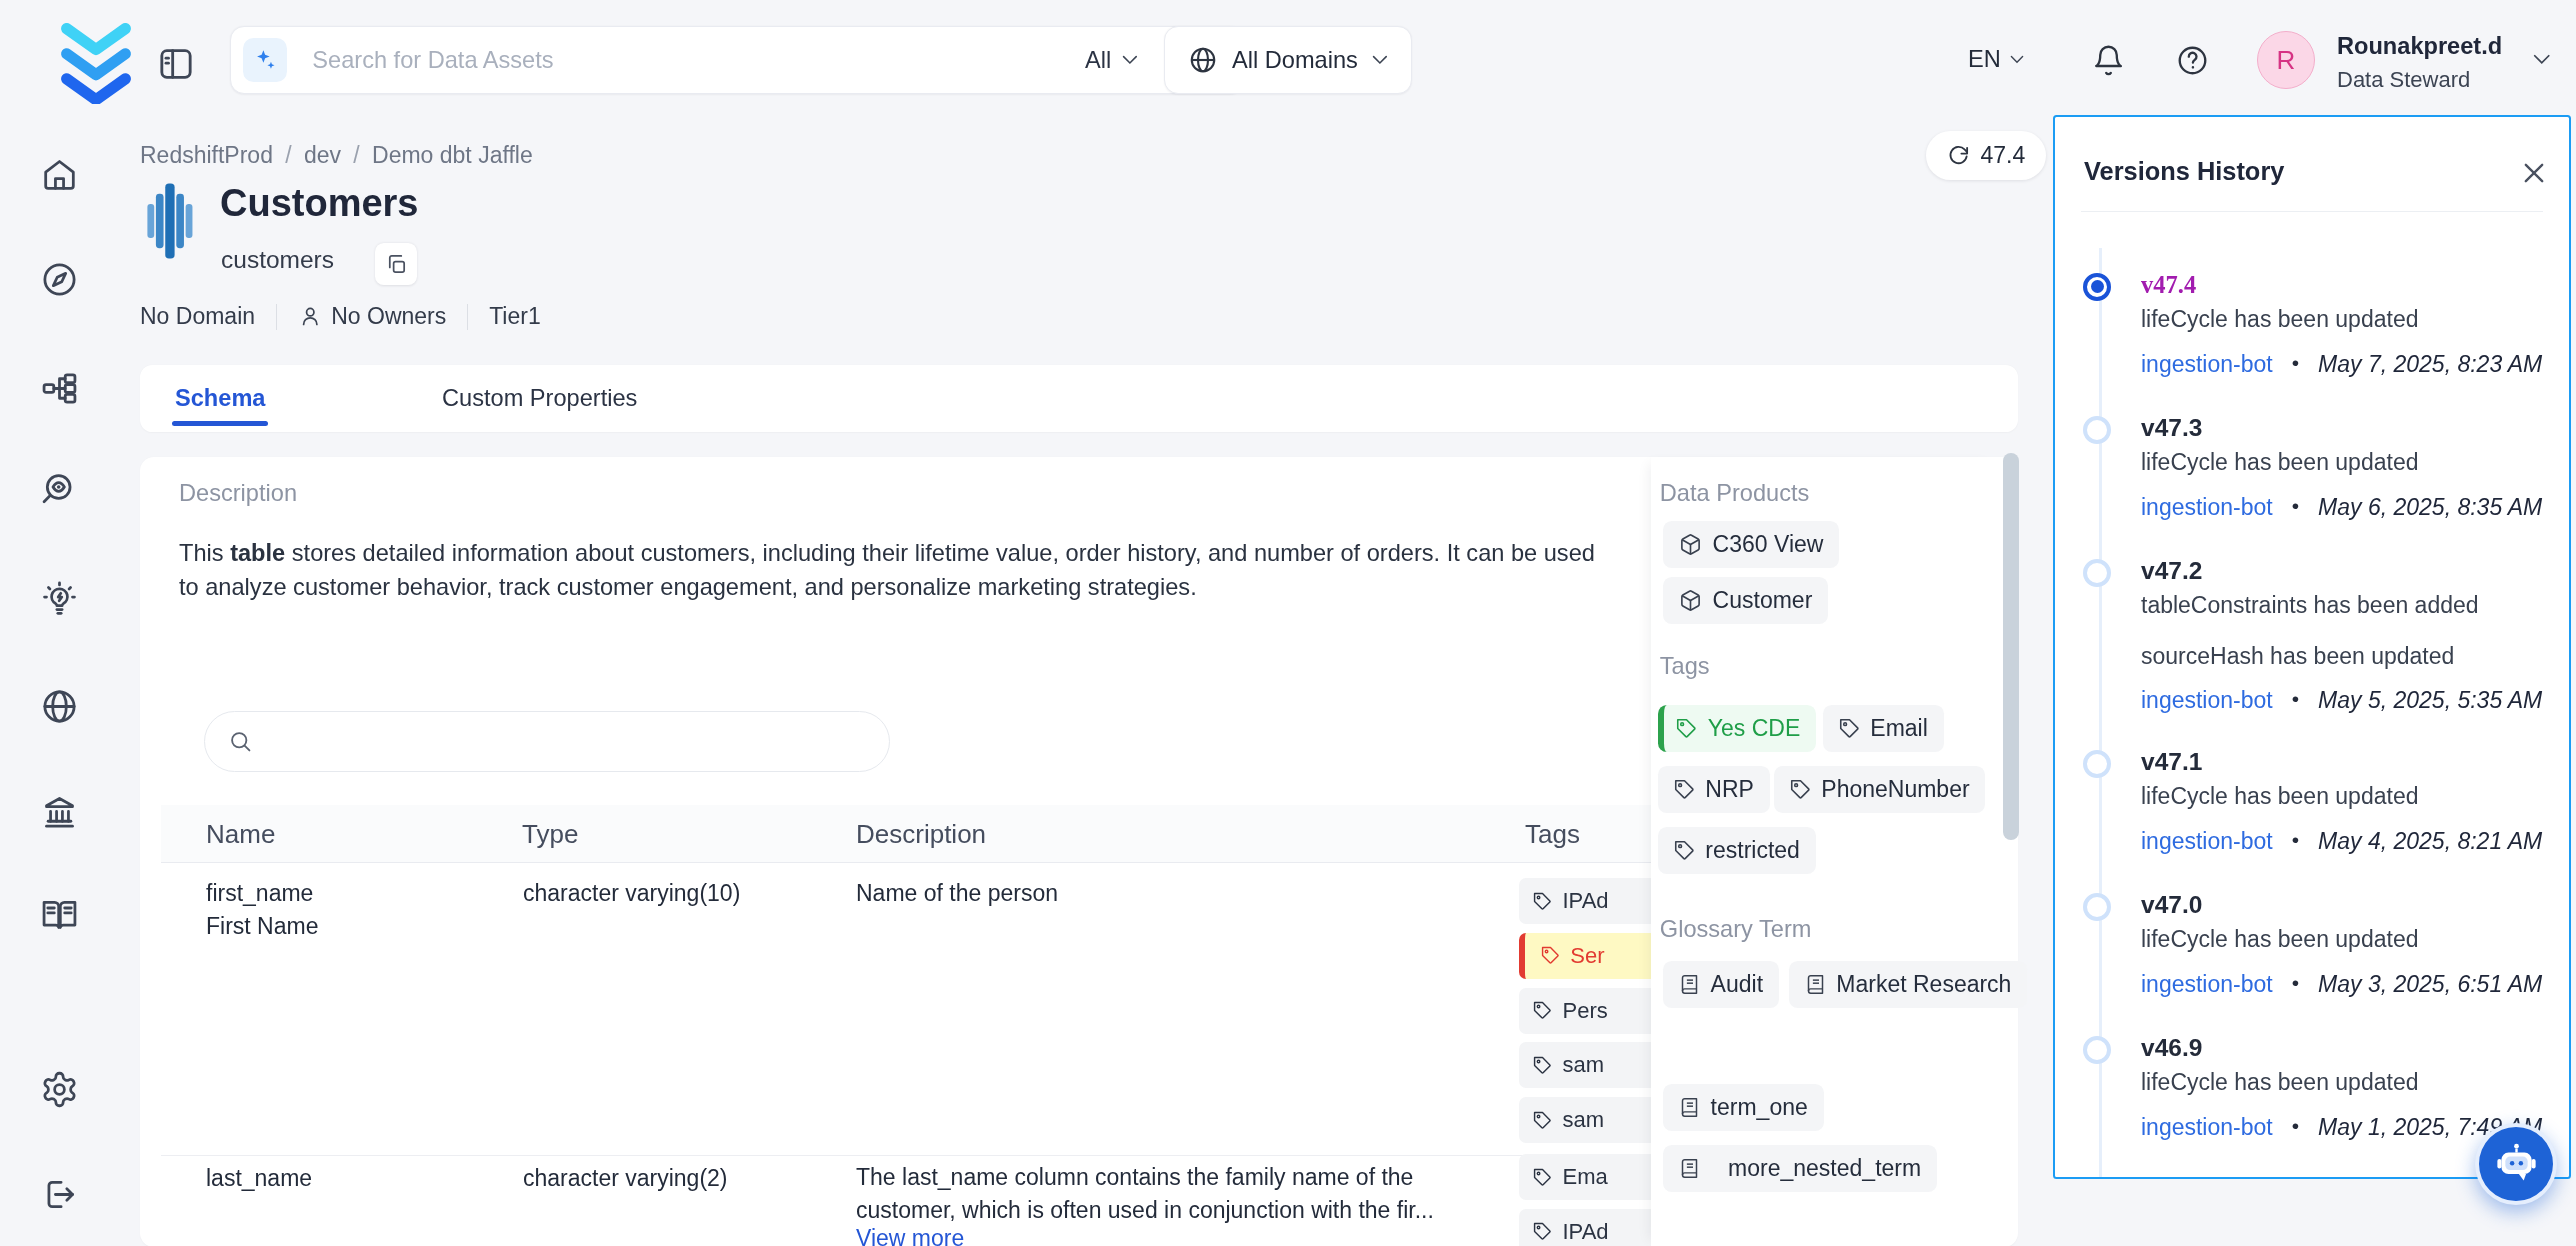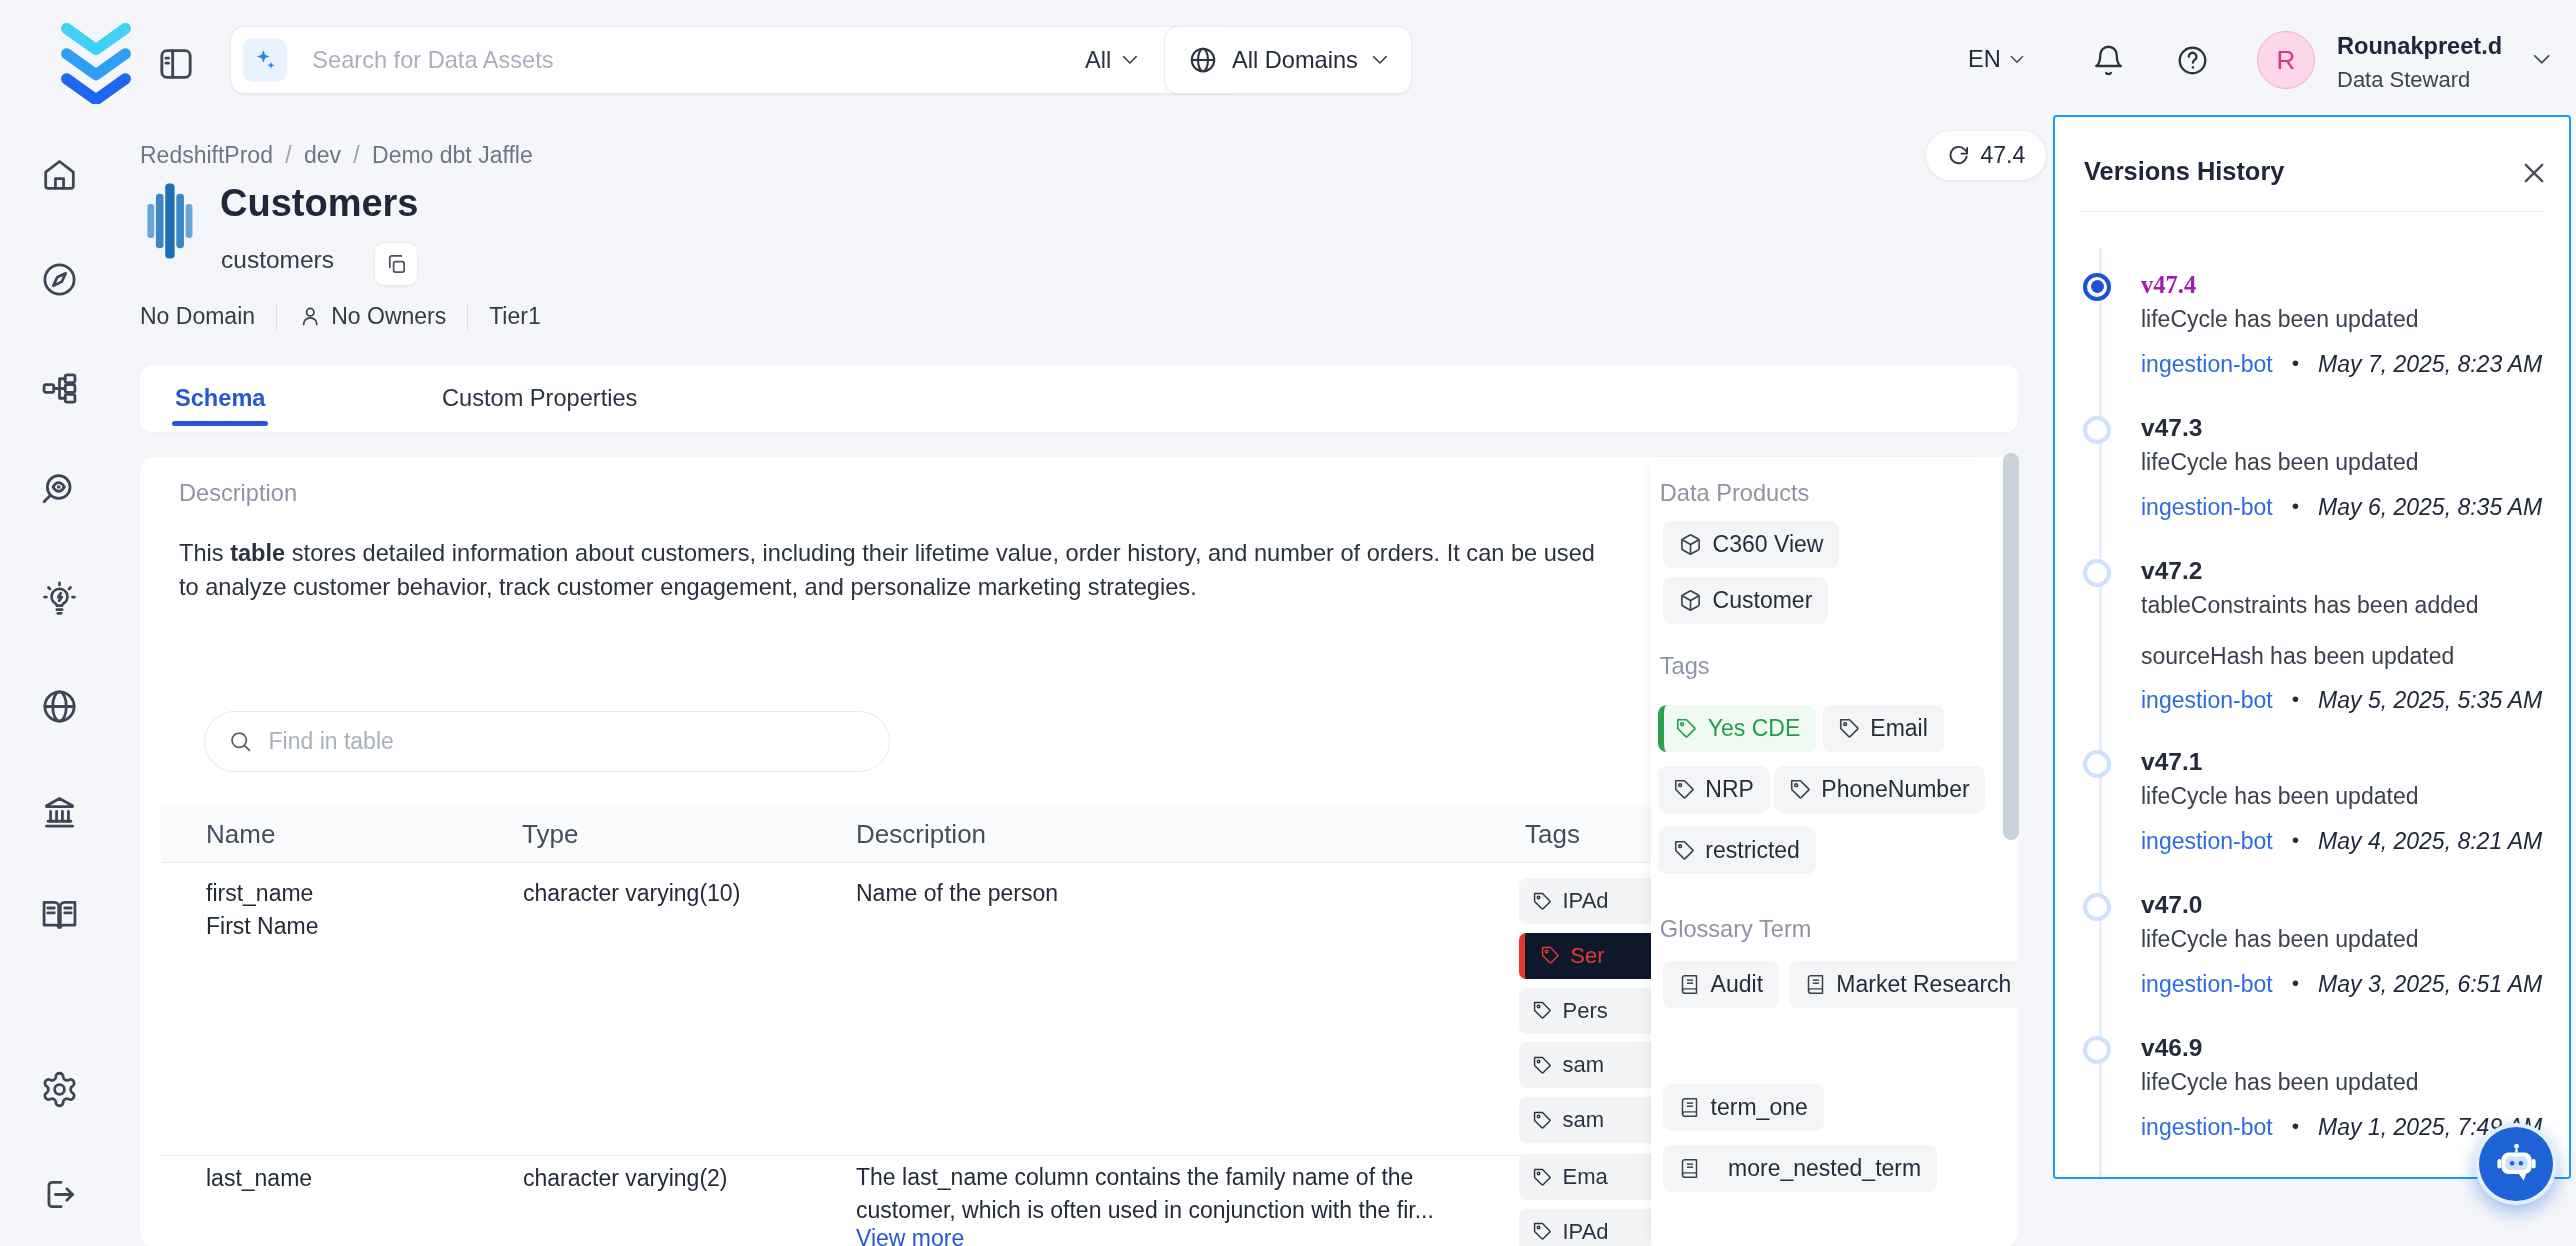--- a/index.html
+++ b/index.html
@@ -79,21 +79,21 @@
   #r1-name{left:206px;top:877px;} #r1-alias{left:206px;top:910px;}
   #r1-type{left:523px;top:877px;} #r1-desc{left:856px;top:877px;}
   #r1-tags{left:1519px;top:878px;width:145px;height:280px;overflow:hidden;}
   #row-div{left:161px;top:1155px;width:1503px;height:0.9px;background:#edeef2;}
   #r2-name{left:206px;top:1162px;} #r2-type{left:523px;top:1162px;}
   #r2-desc{left:856px;top:1161px;width:613px;}
   #r2-viewmore{left:856px;top:1225px;font-size:23px;color:#2456d5;}
   #r2-tags{left:1519px;top:1154px;width:145px;height:93px;overflow:hidden;}
   .tagpill{width:201px;height:46px;border-radius:7px;background:#f3f4f6;display:flex;align-items:center;
     gap:10.5px;padding:0 10.5px 0 14px;margin-bottom:8.8px;font-size:22px;color:#2b3342;box-sizing:border-box;}
-  .tagpill.red{background:#0f172a;border-left:6.1px solid #e23b31;color:#e23b31;padding-left:15.8px;}
+  .tagpill.red{background:#fef9c3;border-left:6.1px solid #e23b31;color:#e23b31;padding-left:15.8px;}
   .tagpill .icon,.cp-pill .icon{flex:none;}
 
   
   #context-panel{left:1651px;top:457px;width:352px;height:790px;background:#fff;
     box-shadow:-8.8px 0 12.3px -7px rgba(16,24,40,.07);}
   .cp-label{position:absolute;left:8.8px;font-size:23.6px;color:#8d94a3;}
   #dp-label{top:23px;} #tags-label{top:196px;} #gt-label{top:459px;}
   .cp-pill{position:absolute;height:47px;border-radius:8.8px;background:#f4f5f7;display:flex;
     align-items:center;gap:10.5px;padding:0 15.8px;font-size:23px;color:#252d3c;box-sizing:border-box;white-space:nowrap;}
   #dp-0{left:12.3px;top:64px;} #dp-1{left:12.3px;top:120px;}
@@ -367,21 +367,20 @@
   <div class="abs" id="main-card"></div>
 
   <div class="abs" id="desc-label">Description</div>
   <div class="abs" id="desc-text"><span>This </span><b>table</b><span> stores detailed information about customers, including their lifetime value, order history, and number of orders. It can be used to analyze customer behavior, track customer engagement, and personalize marketing strategies.</span></div>
 
   <div class="abs" id="find-box">
     <svg viewBox="0 0 24 24" width="24.5" height="24.5" fill="none" stroke="#5a6270" stroke-width="1.8" stroke-linecap="round">
       <circle cx="11" cy="11" r="7"></circle>
         <line x1="16.5" y1="16.5" x2="21" y2="21"></line>
     </svg>
-    <input id="find-input" placeholder="Find in table" style="">
   </div>
 
   <div class="abs" id="table-header">
     <span class="th" id="th-name">Name</span>
     <span class="th" id="th-type">Type</span>
     <span class="th" id="th-desc">Description</span>
     <span class="th" id="th-tags">Tags</span>
   </div>
 
   <div class="abs cell" id="r1-name">first_name</div>

